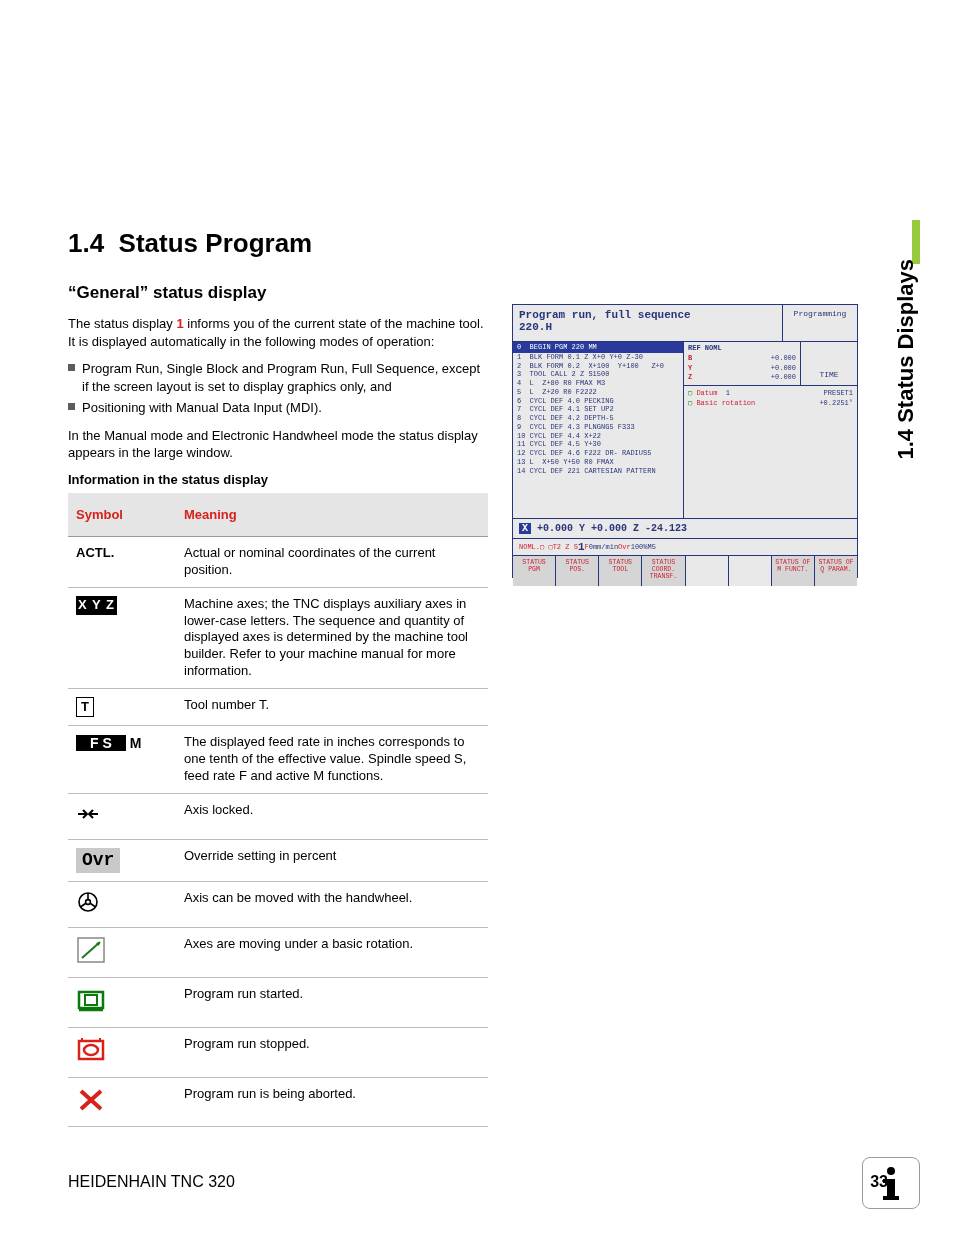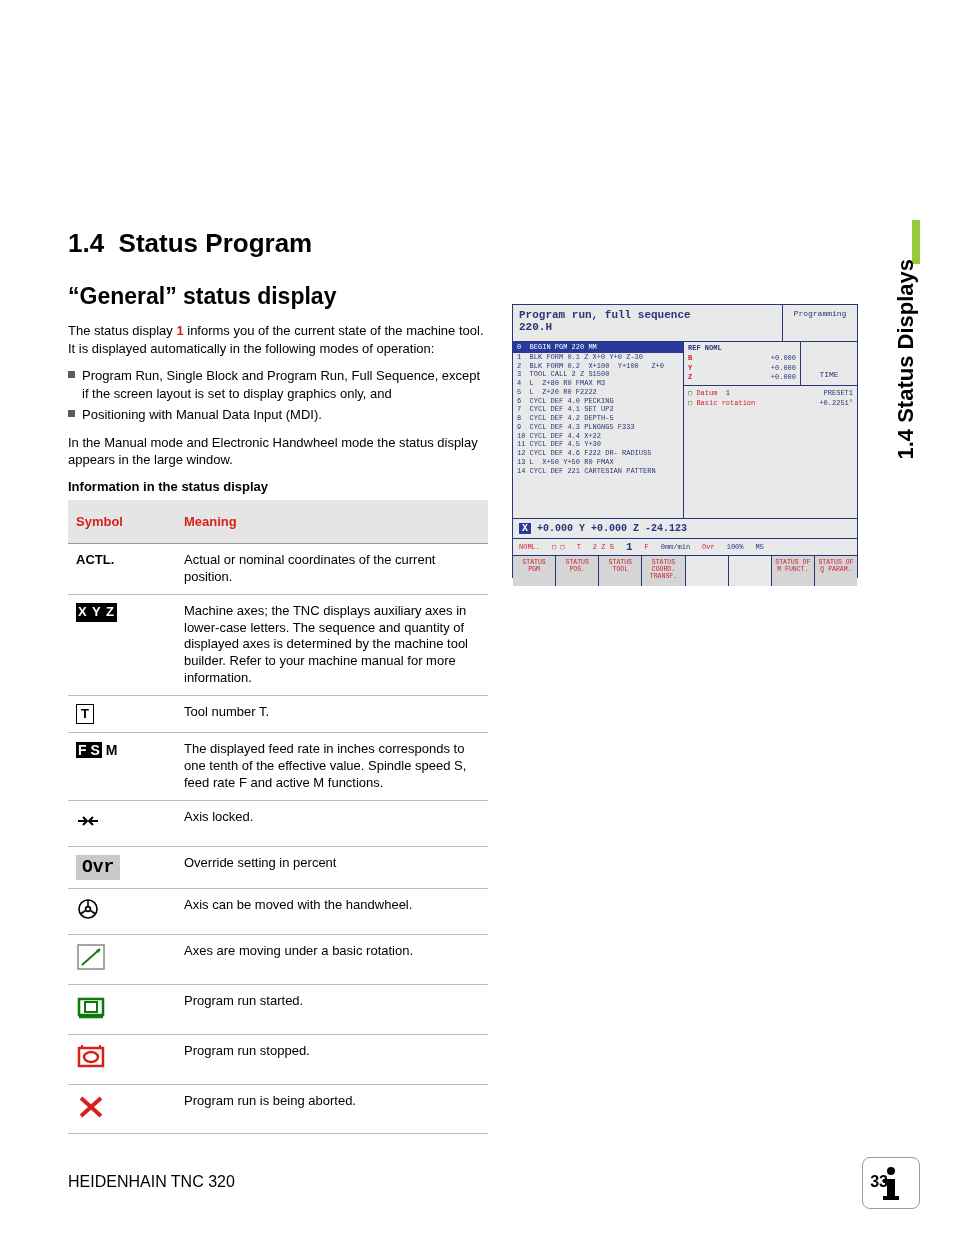--- a/index.html
+++ b/index.html
@@ -18,21 +18,21 @@
     left: 68px;
     top: 228px;
     width: 820px;
   }
   h1.section {
     font-size: 26px;
     font-weight: bold;
     margin: 0 0 24px 0;
   }
   h2.sub {
-    font-size: 23px;
+    font-size: 17px;
     font-weight: bold;
     margin: 0 0 12px 0;
   }
   .col-left {
     width: 420px;
   }
   p.body {
     font-size: 13px;
     line-height: 1.35;
     margin: 0 0 10px 0;
@@ -90,21 +90,21 @@
     text-align: left;
   }
   
   .symbox {
     display: inline-block;
     vertical-align: middle;
   }
   .xyz { background:#000; color:#fff; font-weight:bold; padding:1px 2px; letter-spacing:1px; font-size:13px; }
   .tlet { display:inline-block; border:1px solid #000; width:16px; height:18px; text-align:center; font-weight:bold; font-size:13px; line-height:18px; }
   .fsm { font-weight:bold; font-size:14px; }
-  .fsm .fs { background:#000; color:#fff; padding:0 2px; letter-spacing:0; }
+  .fsm .fs { background:#000; color:#fff; padding:0 14px; letter-spacing:0; }
   .ovr { display:inline-block; background:#c9c9c9; color:#000; font-weight:bold; font-size:18px; padding:1px 6px; font-family: 'Courier New', monospace; }
   .icon24 { width:24px; height:24px; display:inline-block; }
   .icon28 { width:30px; height:28px; display:inline-block; }
   .icon-lock svg, .icon-hw svg, .icon-rot svg, .icon-np svg,
   .icon-start svg, .icon-stop svg, .icon-abort svg { display:block; }
 
   
   .screenshot {
     position: absolute;
     left: 512px;
@@ -193,21 +193,21 @@
   .screenshot .coords .ax {
     background:#2a3a9c; color:#fff; padding:0 3px;
   }
   .screenshot .coords .neg { color:#27357a; }
   .screenshot .statline {
     border-top:1px solid #27357a;
     display:flex;
     padding:2px 6px;
     font-size:7px;
     color:#c23;
-    gap:12px;
+    gap:0;
     align-items:center;
   }
   .screenshot .softkeys {
     border-top:1px solid #27357a;
     display:flex;
     height:30px;
   }
   .screenshot .softkeys .sk {
     flex:1;
     border-right:1px solid #27357a;

